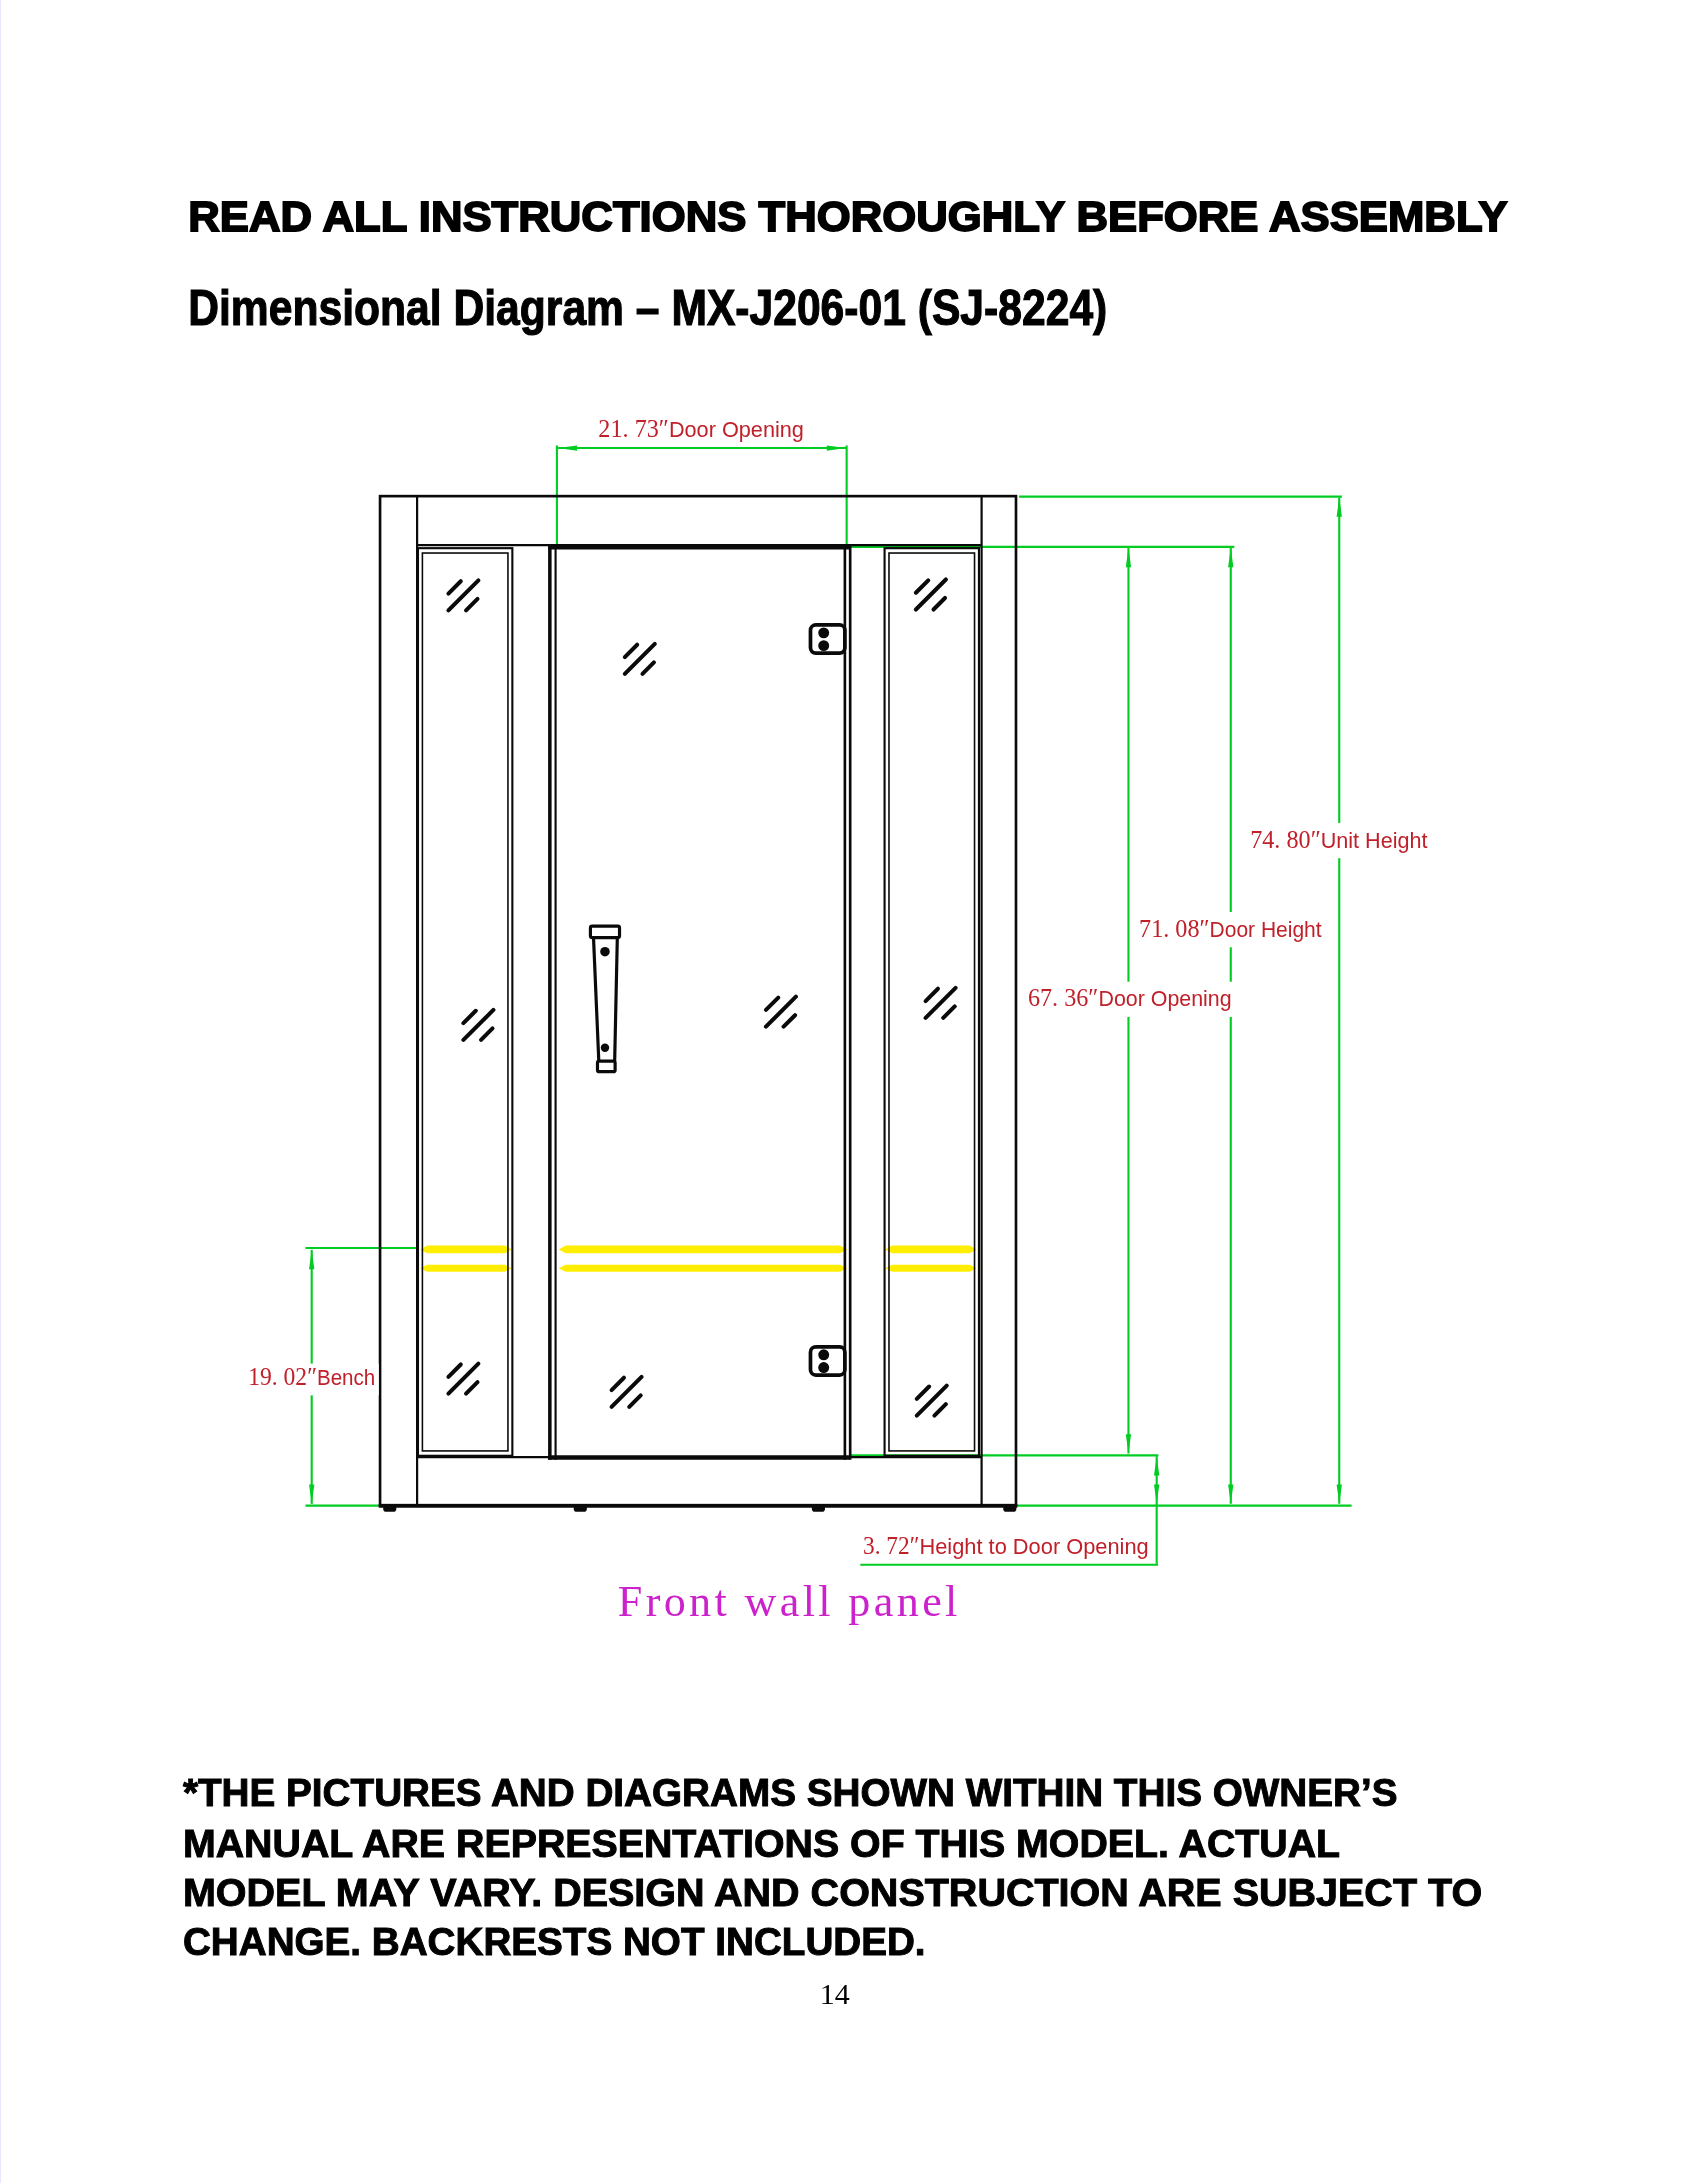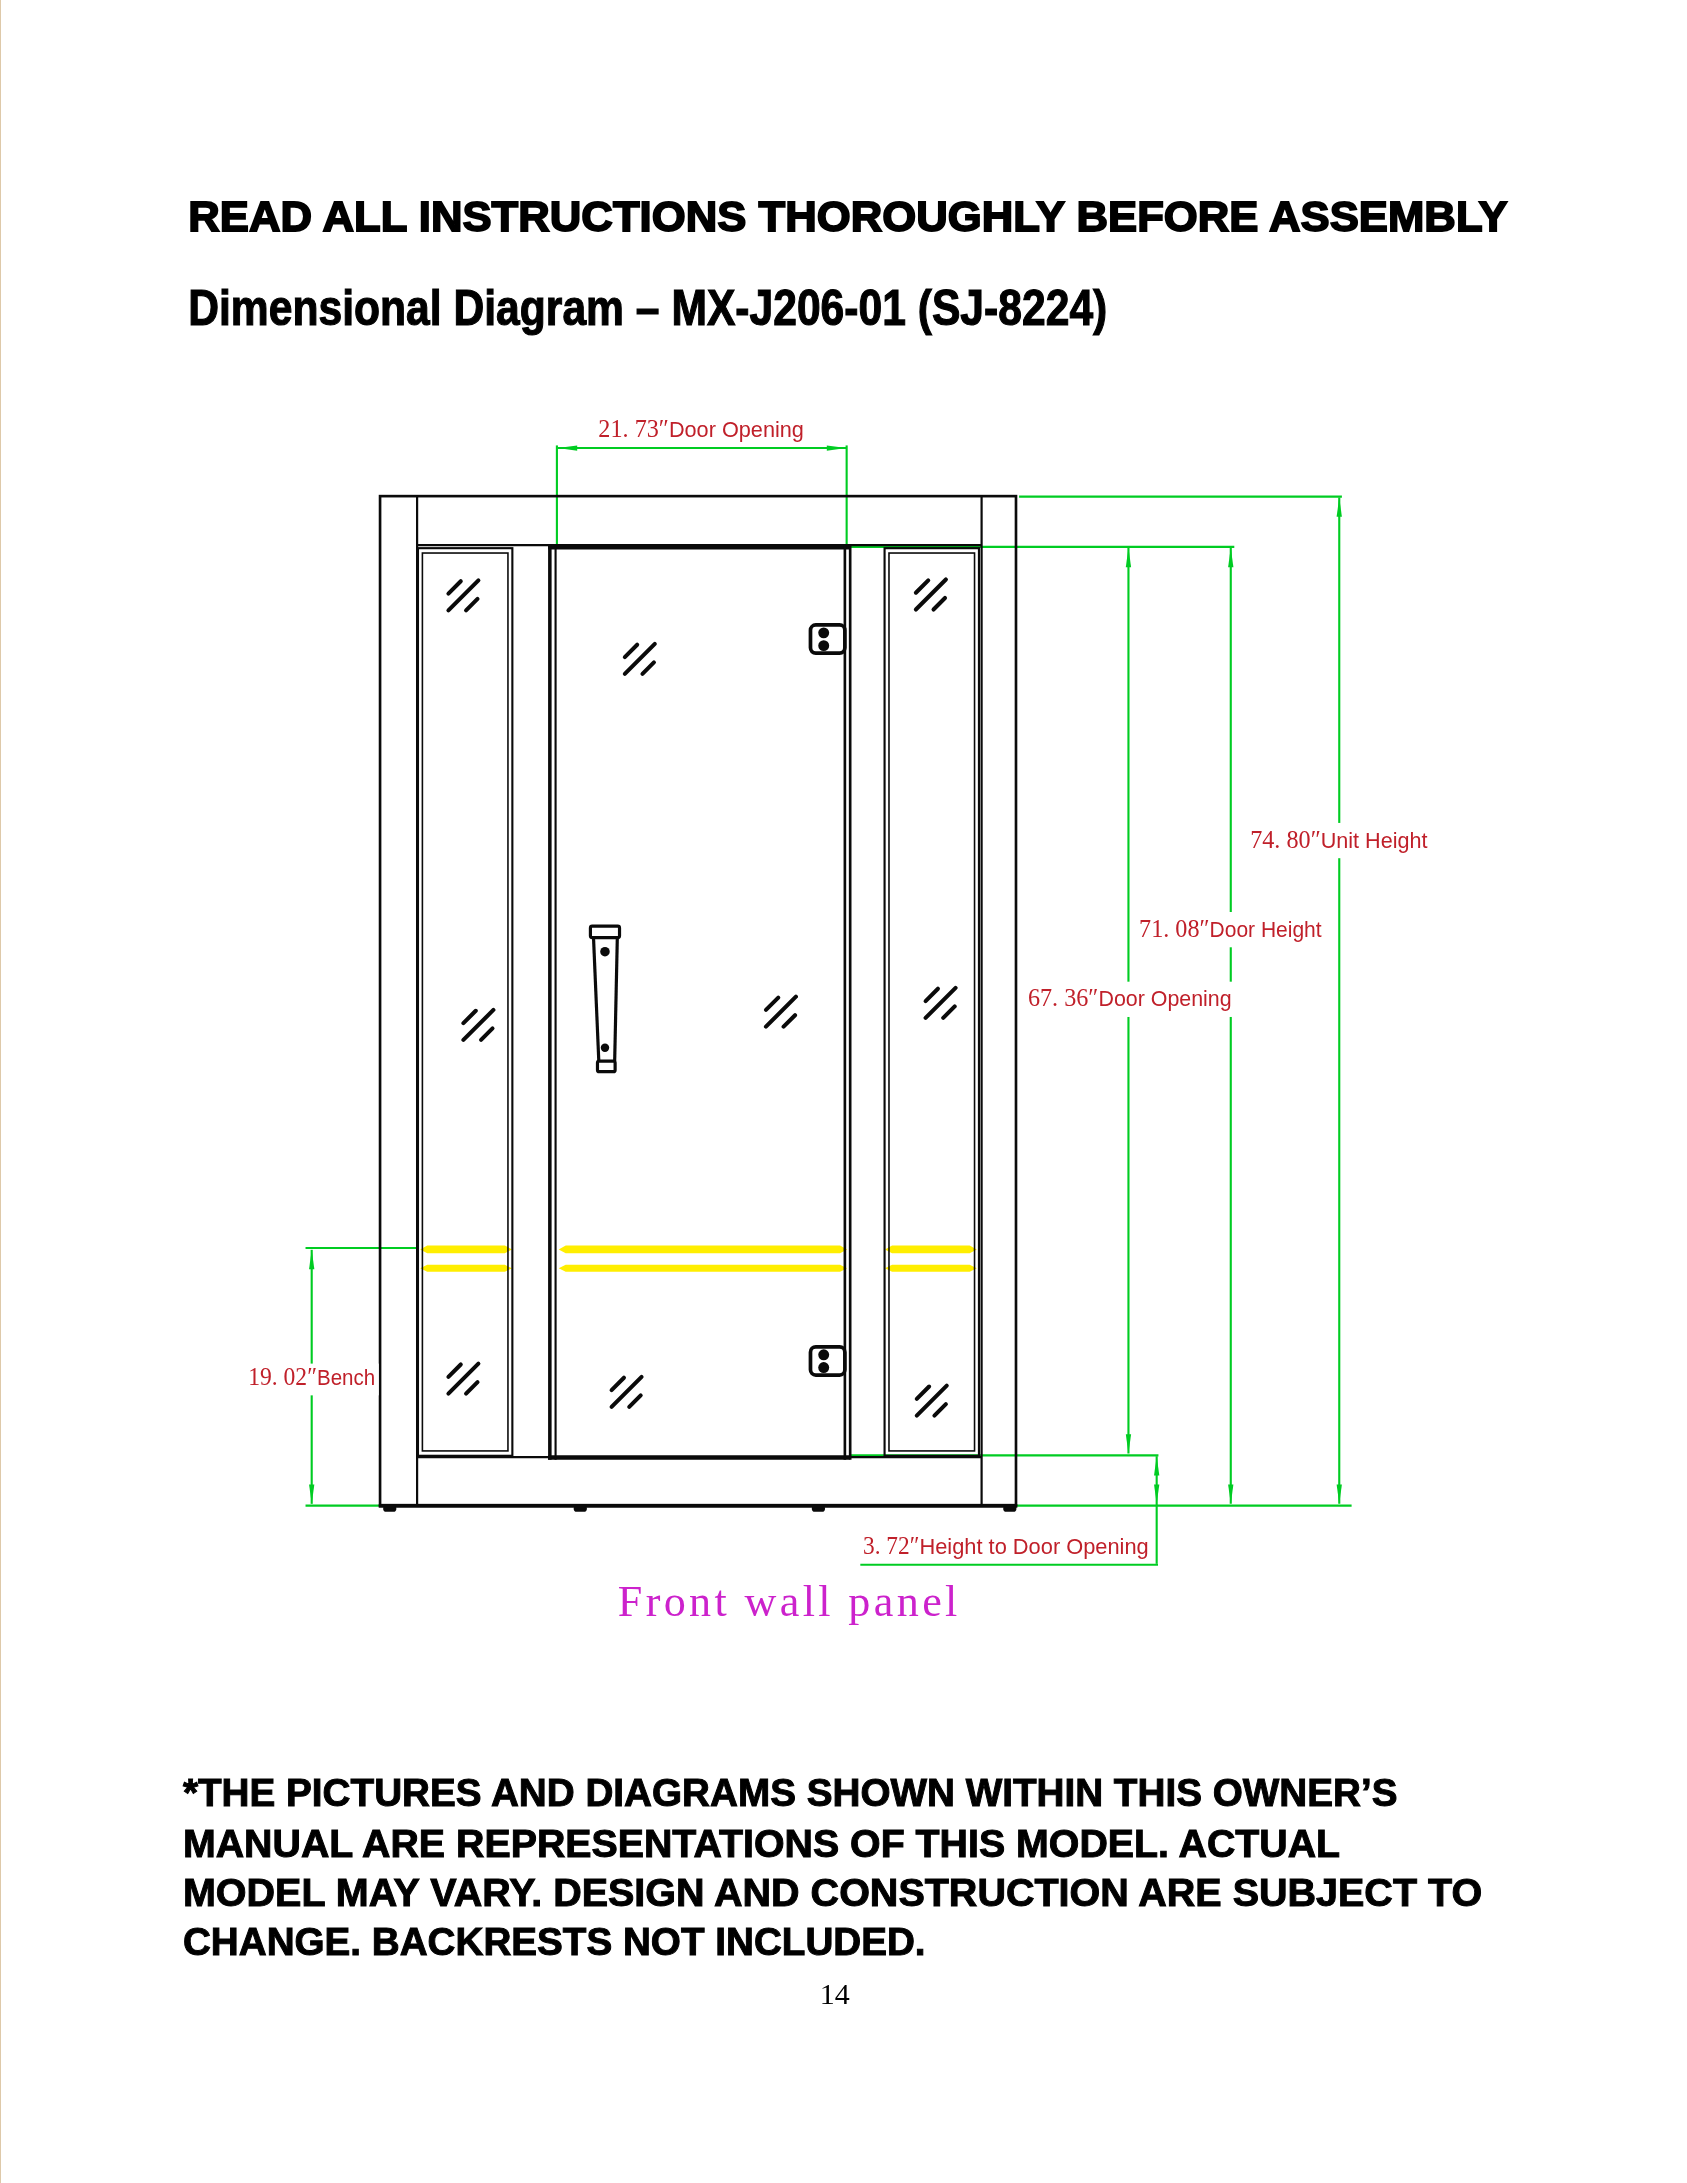--- a/index.html
+++ b/index.html
@@ -1,16 +1,16 @@
 <!DOCTYPE html>
 <html style="font-size:14px"><head>
 <meta charset="utf-8">
 <style>
   html,body{margin:0;padding:0;background:#ffffff;}
-  #page{position:relative;width:1688px;height:2183px;background:#a16207;overflow:hidden;}
+  #page{position:relative;width:1688px;height:2183px;background:#c4b5fd;overflow:hidden;}
   svg{position:absolute;left:0;top:0;}
 </style>
 </head>
 <body>
 <div id="page">
 <svg width="1688" height="2183" viewBox="0 0 1913 2475" style="font-family:'Liberation Sans',sans-serif">
 <defs>
 
 <g id="gl" stroke="#0a0a0a" stroke-width="4.6" stroke-linecap="round" fill="none">
   <path d="M1,16 L15,2"></path>

